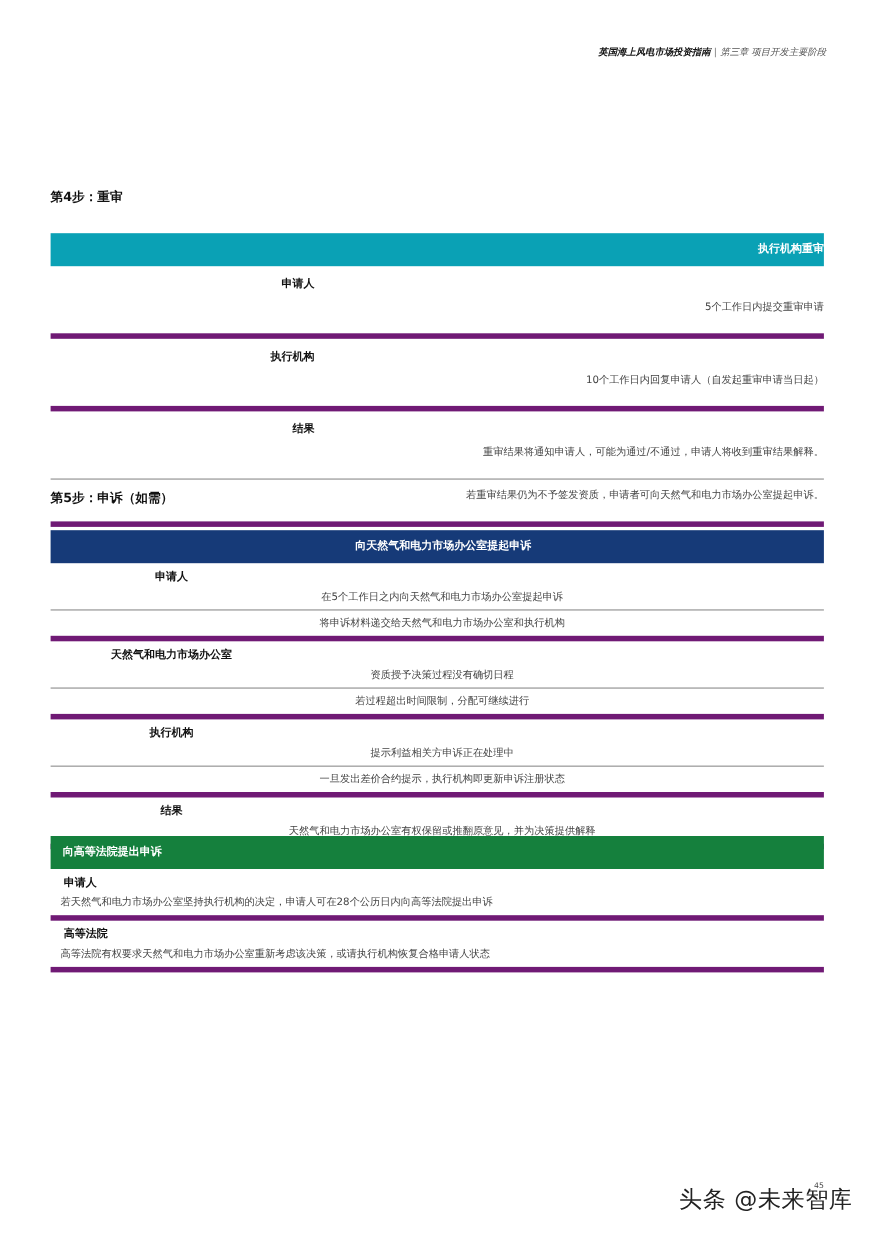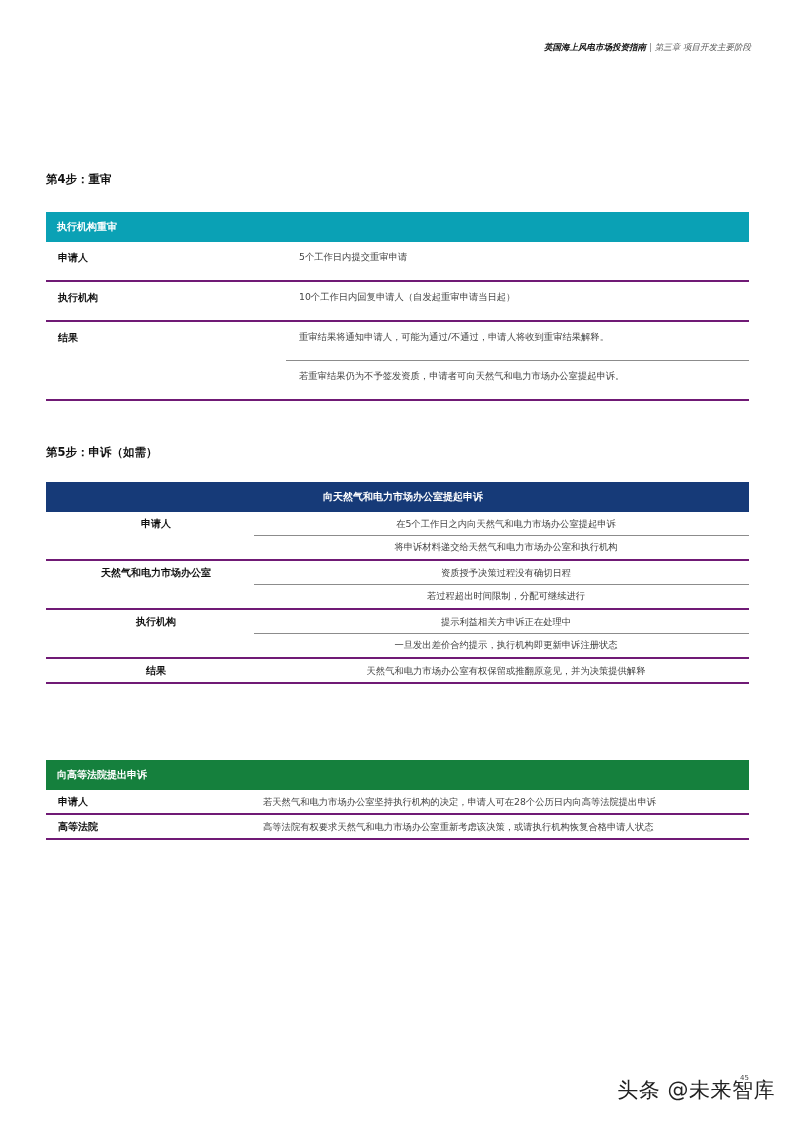--- a/index.html
+++ b/index.html
@@ -56,41 +56,41 @@
     color: #ffffff;
     font-size: 10px;
     font-weight: bold;
   }
   .teal { background: #0aa1b5; }
   .navy { background: #163a78; }
   .green { background: #15803d; }
 
   .group {
     display: flex;
-    border-bottom: 2px solid #701a75;
+    border-bottom: 5px solid #701a75;
+    flex-direction: column;
   }
   .group-label {
     font-size: 10px;
     font-weight: bold;
     color: #111;
     padding-left: 12px;
     box-sizing: border-box;
   }
   .group-rows {
     flex: 1;
   }
   .row {
     font-size: 9.3px;
     color: #444;
     padding-left: 4px;
     white-space: nowrap;
   }
   .row + .row {
     border-top: 1px solid #8c8c8c;
-    font-family: Liberation Serif, serif;
   }
 
   
   .t1 .group-label { width: 240px; padding-top: 9px; }
   .t1 .row { height: 38px; line-height: 30px; padding-left: 13px; }
 
   
   .t2 .group-label { width: 208px; padding-top: 5px; }
   .t2 .row { height: 23px; line-height: 23px; padding-left: 9px; }
 
@@ -116,21 +116,21 @@
 </style>
 </head>
 <body>
 
 <div class="running-head">
   <span class="doc">英国海上风电市场投资指南</span><span class="sep">|</span><span class="chap">第三章 项目开发主要阶段</span>
 </div>
 
 <div class="step-title" style="top:172px;">第4步：重审</div>
 
-<div class="table t1" style="top:212px;">
+<div class="table t1" style="top:212px;text-align:right;">
   <div class="table-header teal">执行机构重审</div>
 
   <div class="group">
     <div class="group-label">申请人</div>
     <div class="group-rows">
       <div class="row">5个工作日内提交重审申请</div>
     </div>
   </div>
 
   <div class="group">

